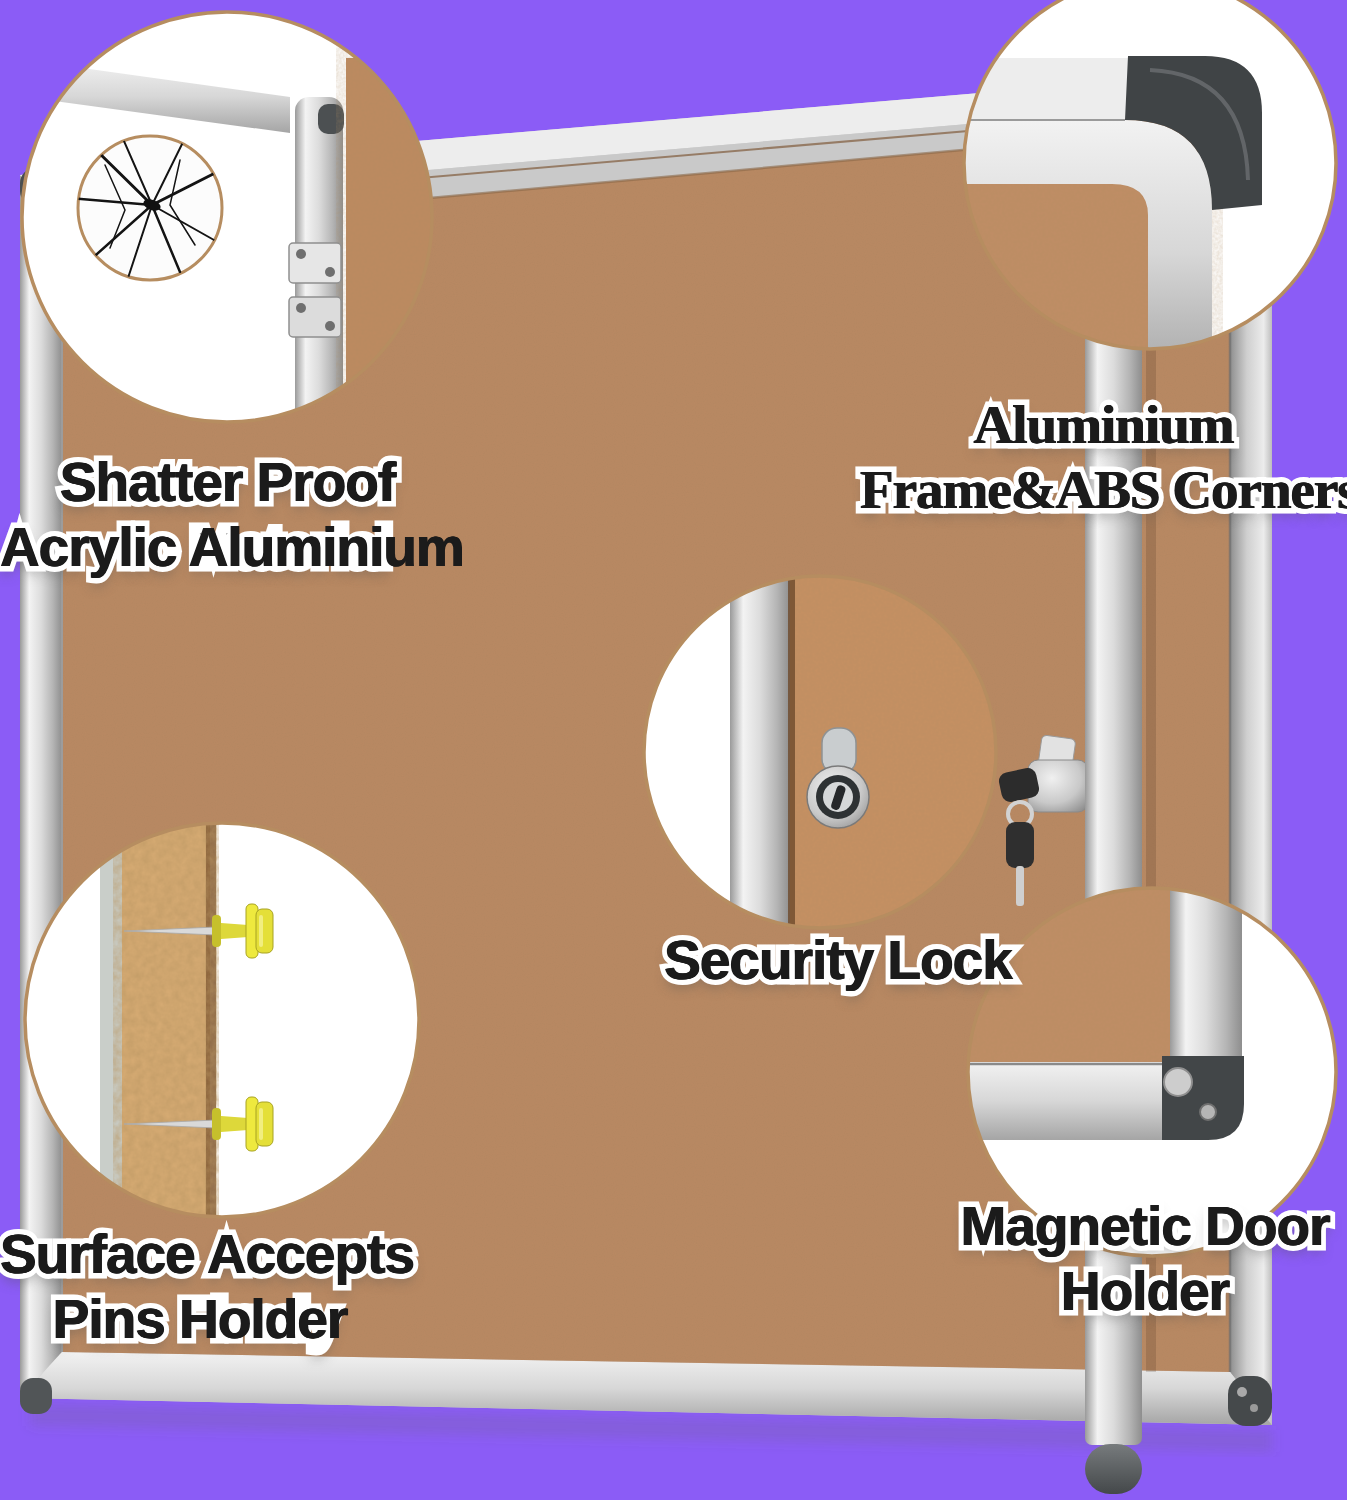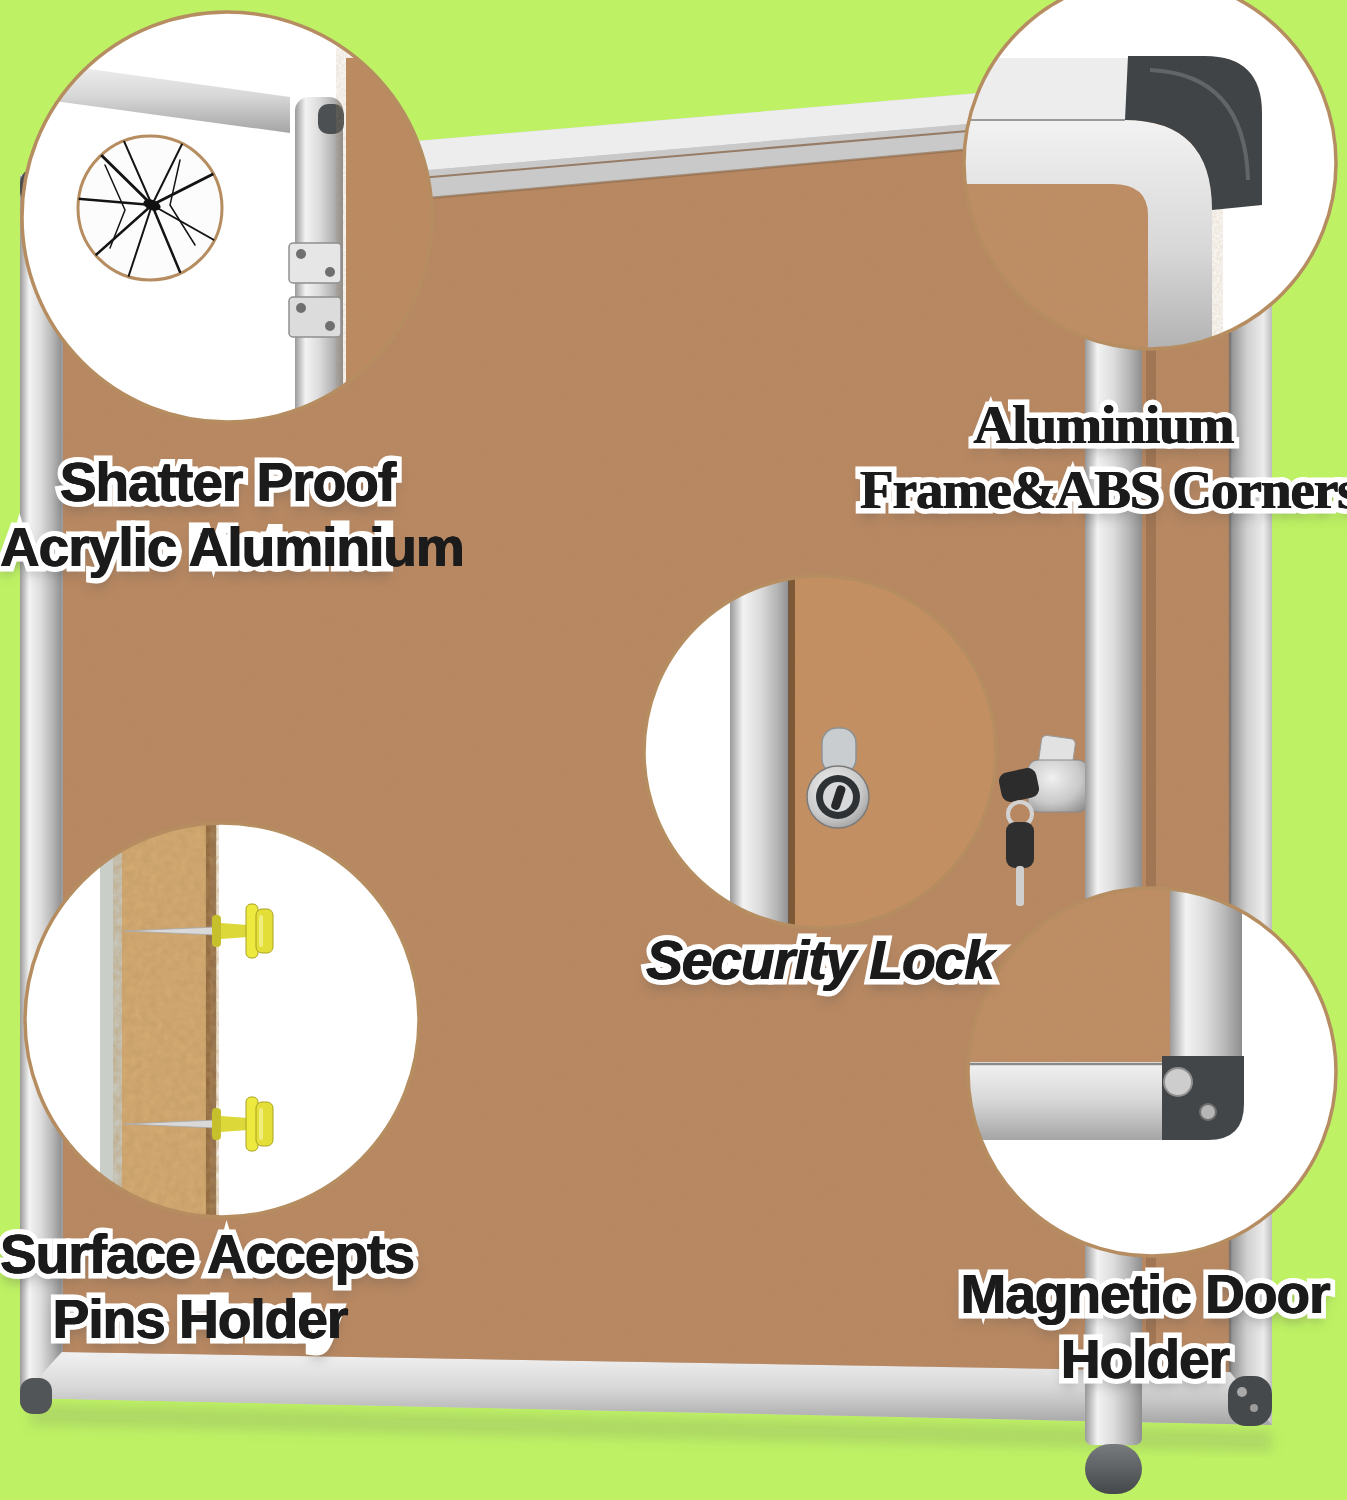--- a/index.html
+++ b/index.html
@@ -1,16 +1,16 @@
 <!DOCTYPE html>
 <html><head>
 <meta charset="utf-8">
 <style>
   html,body{margin:0;padding:0;background:#fff;}
-  .stage{position:relative;width:1347px;height:1500px;overflow:hidden;background:#bef264;
+  .stage{position:relative;width:1347px;height:1500px;overflow:hidden;background:#8b5cf6;
          font-family:"Liberation Sans",sans-serif;}
   .stage svg{position:absolute;left:0;top:0;}
   .callout-label{position:absolute;text-align:center;font-weight:bold;font-size:55px;
                  line-height:65px;color:#1b1b1b;letter-spacing:-1px;z-index:5;}
   .line{display:block;white-space:nowrap;}
   .ol{position:relative;display:inline-block;z-index:1;
       text-shadow:0.6px 0 #1b1b1b,-0.6px 0 #1b1b1b;}
   .ol::before{content:attr(data-text);position:absolute;left:0;top:0;z-index:-1;
       color:#1b1b1b;-webkit-text-stroke:11px #ffffff;
       text-shadow:0 8px 12px rgba(80,80,80,0.5),
@@ -260,27 +260,27 @@
   <div class="callout-label" style="left:0px;top:450px;width:455px;">
     <span class="line"><span class="ol" data-text="Shatter Proof">Shatter Proof</span></span>
     <span class="line"><span class="ol" data-text="Acrylic Material">Acrylic Aluminium</span></span>
   </div>
 
   <div class="callout-label" style="left:860px;top:392px;width:487px;font-family:Liberation Serif, serif;">
     <span class="line"><span class="ol" data-text="Aluminium">Aluminium</span></span>
     <span class="line"><span class="ol" data-text="Frame&amp;ABS Corners">Frame&amp;ABS Corners</span></span>
   </div>
 
-  <div class="callout-label" style="left:620px;top:928px;width:400px;font-style:italic;">
+  <div class="callout-label" style="left:638px;top:928px;width:400px;">
     <span class="line"><span class="ol" data-text="Security Lock">Security Lock</span></span>
   </div>
 
   <div class="callout-label" style="left:0px;top:1222px;width:400px;">
     <span class="line"><span class="ol" data-text="Surface Accepts">Surface Accepts</span></span>
     <span class="line"><span class="ol" data-text="Pins Firmly">Pins Holder</span></span>
   </div>
 
-  <div class="callout-label" style="left:950px;top:1262px;width:390px;">
+  <div class="callout-label" style="left:950px;top:1194px;width:390px;">
     <span class="line"><span class="ol" data-text="Magnetic Door">Magnetic Door</span></span>
     <span class="line"><span class="ol" data-text="Holder">Holder</span></span>
   </div>
 
 </div>
 
 </body></html>

